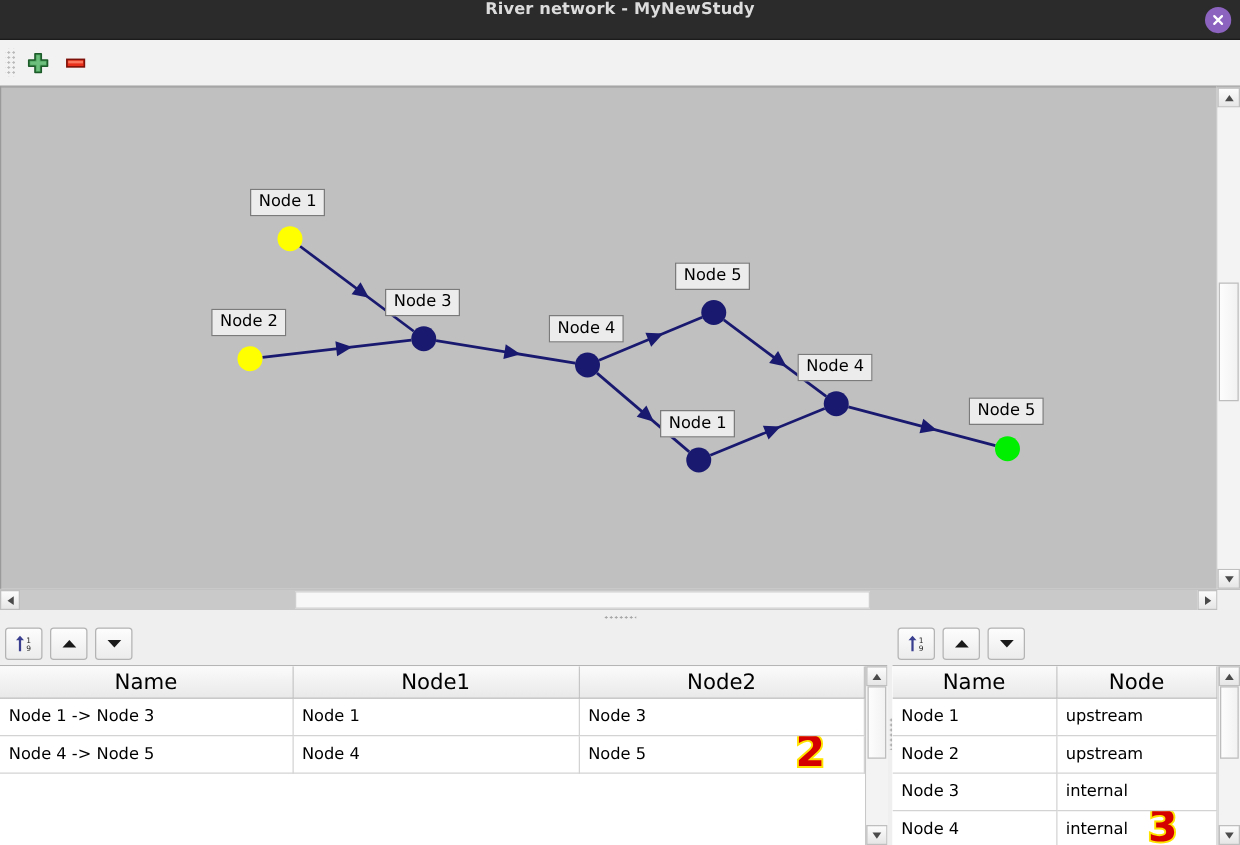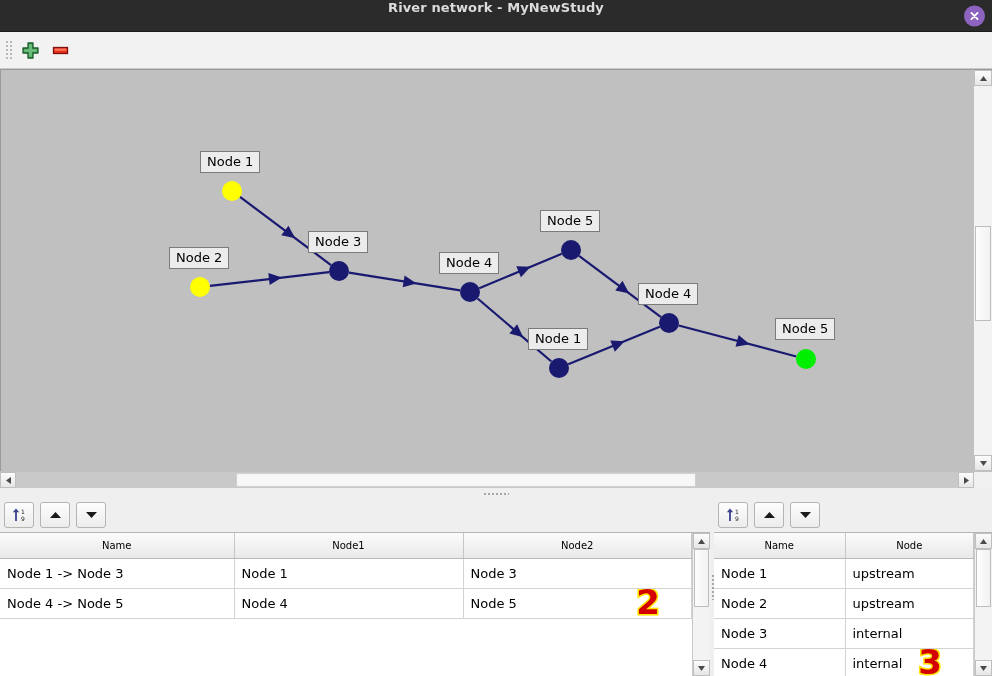--- a/index.html
+++ b/index.html
@@ -214,21 +214,21 @@
     border-collapse: collapse;
     width: 100%;
     table-layout: fixed;
     font-size: 13px;
   }
   table.grid th {
     background: linear-gradient(#fbfbfb,#e9e9e9);
     border-right: 1px solid #c6c6c6;
     border-bottom: 1px solid #b9b9b9;
     font-weight: normal;
-    font-size: 10px;
+    font-size: 17px;
     color: #000;
     height: 23px;
     text-align: center;
     user-select: none;
     cursor: pointer;
   }
   table.grid td {
     border-right: 1px solid #d3d3d3;
     border-bottom: 1px solid #d3d3d3;
     height: 29px;

